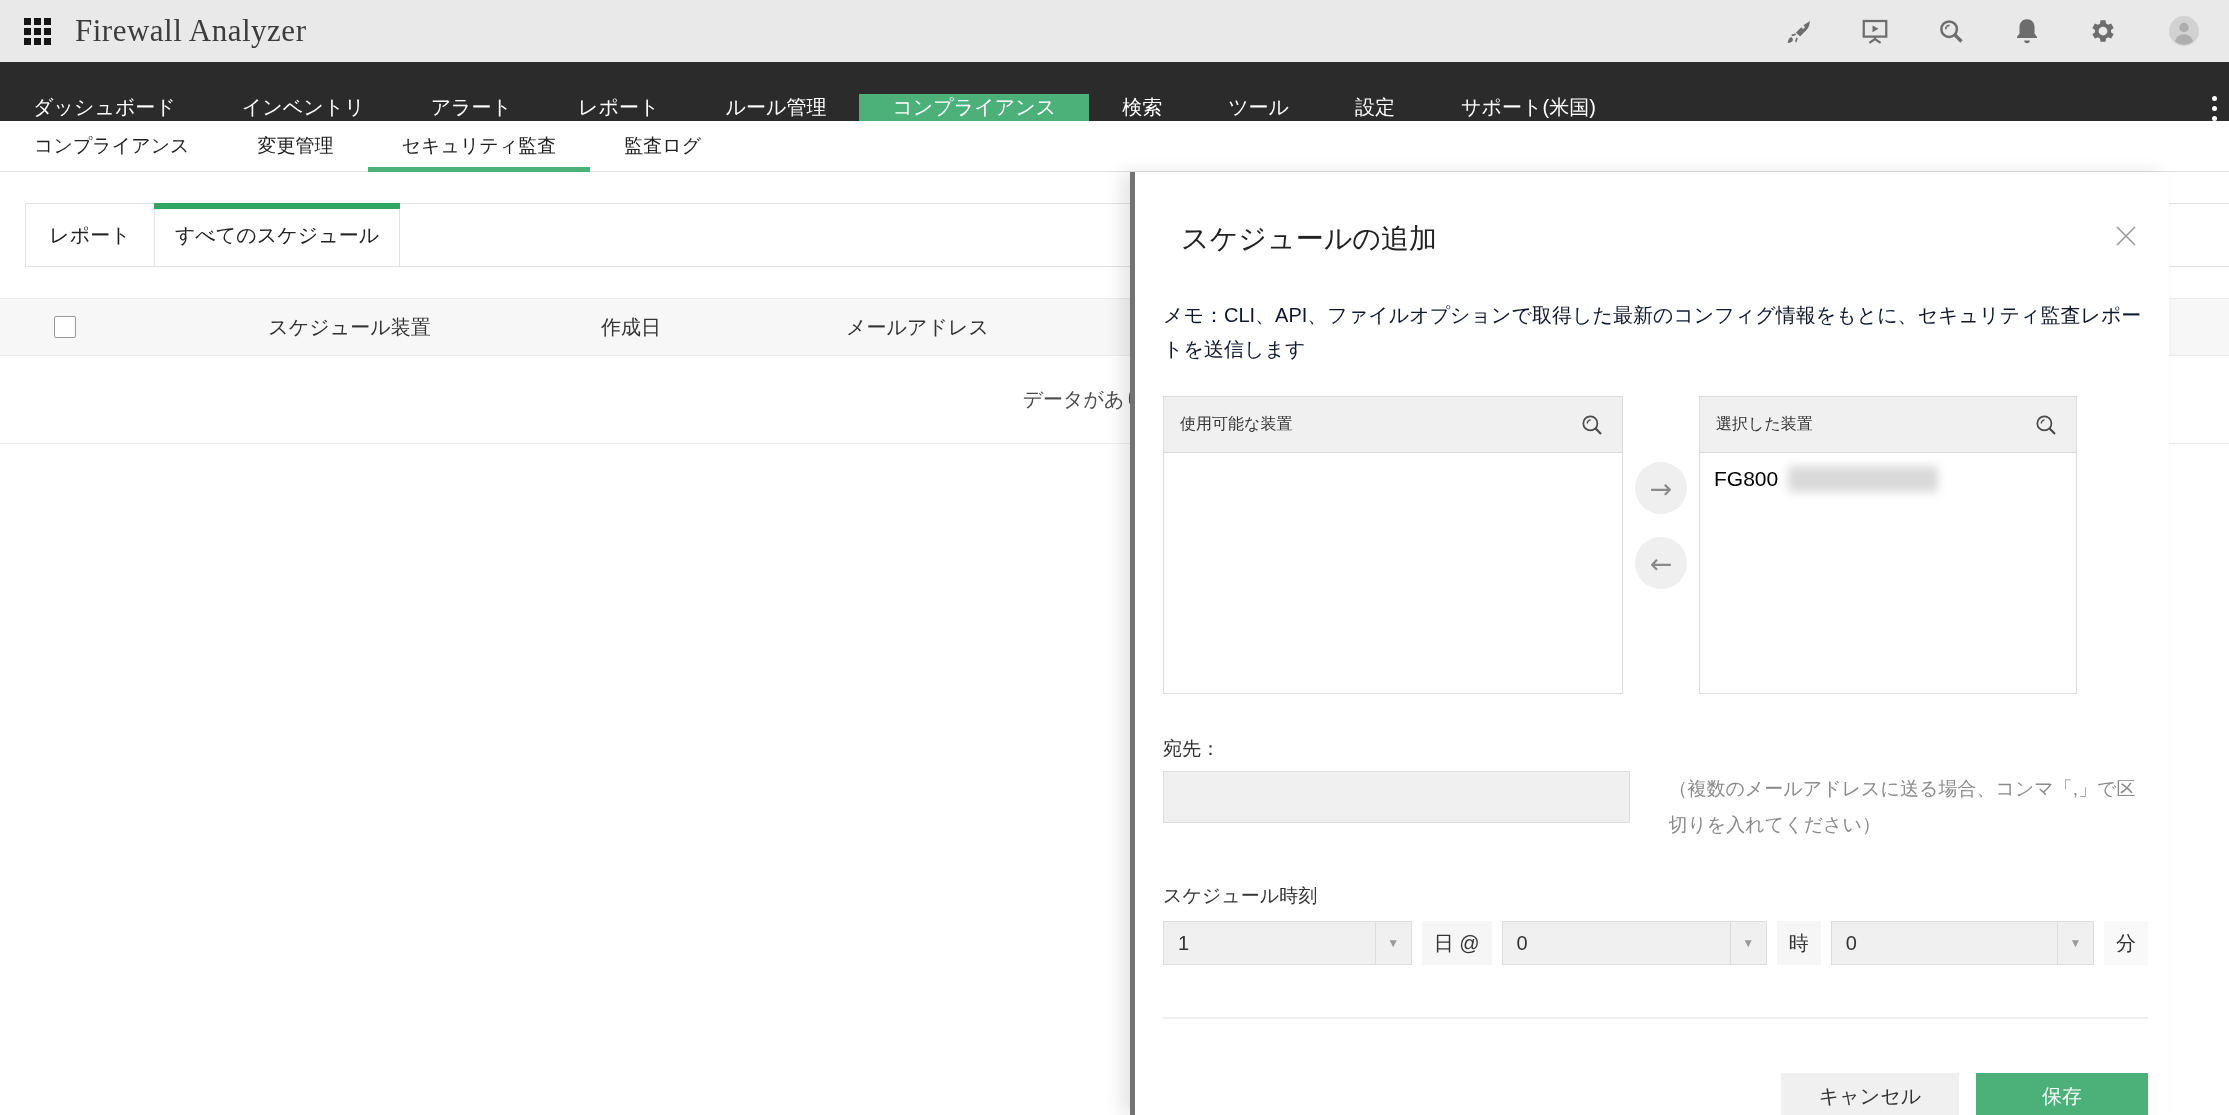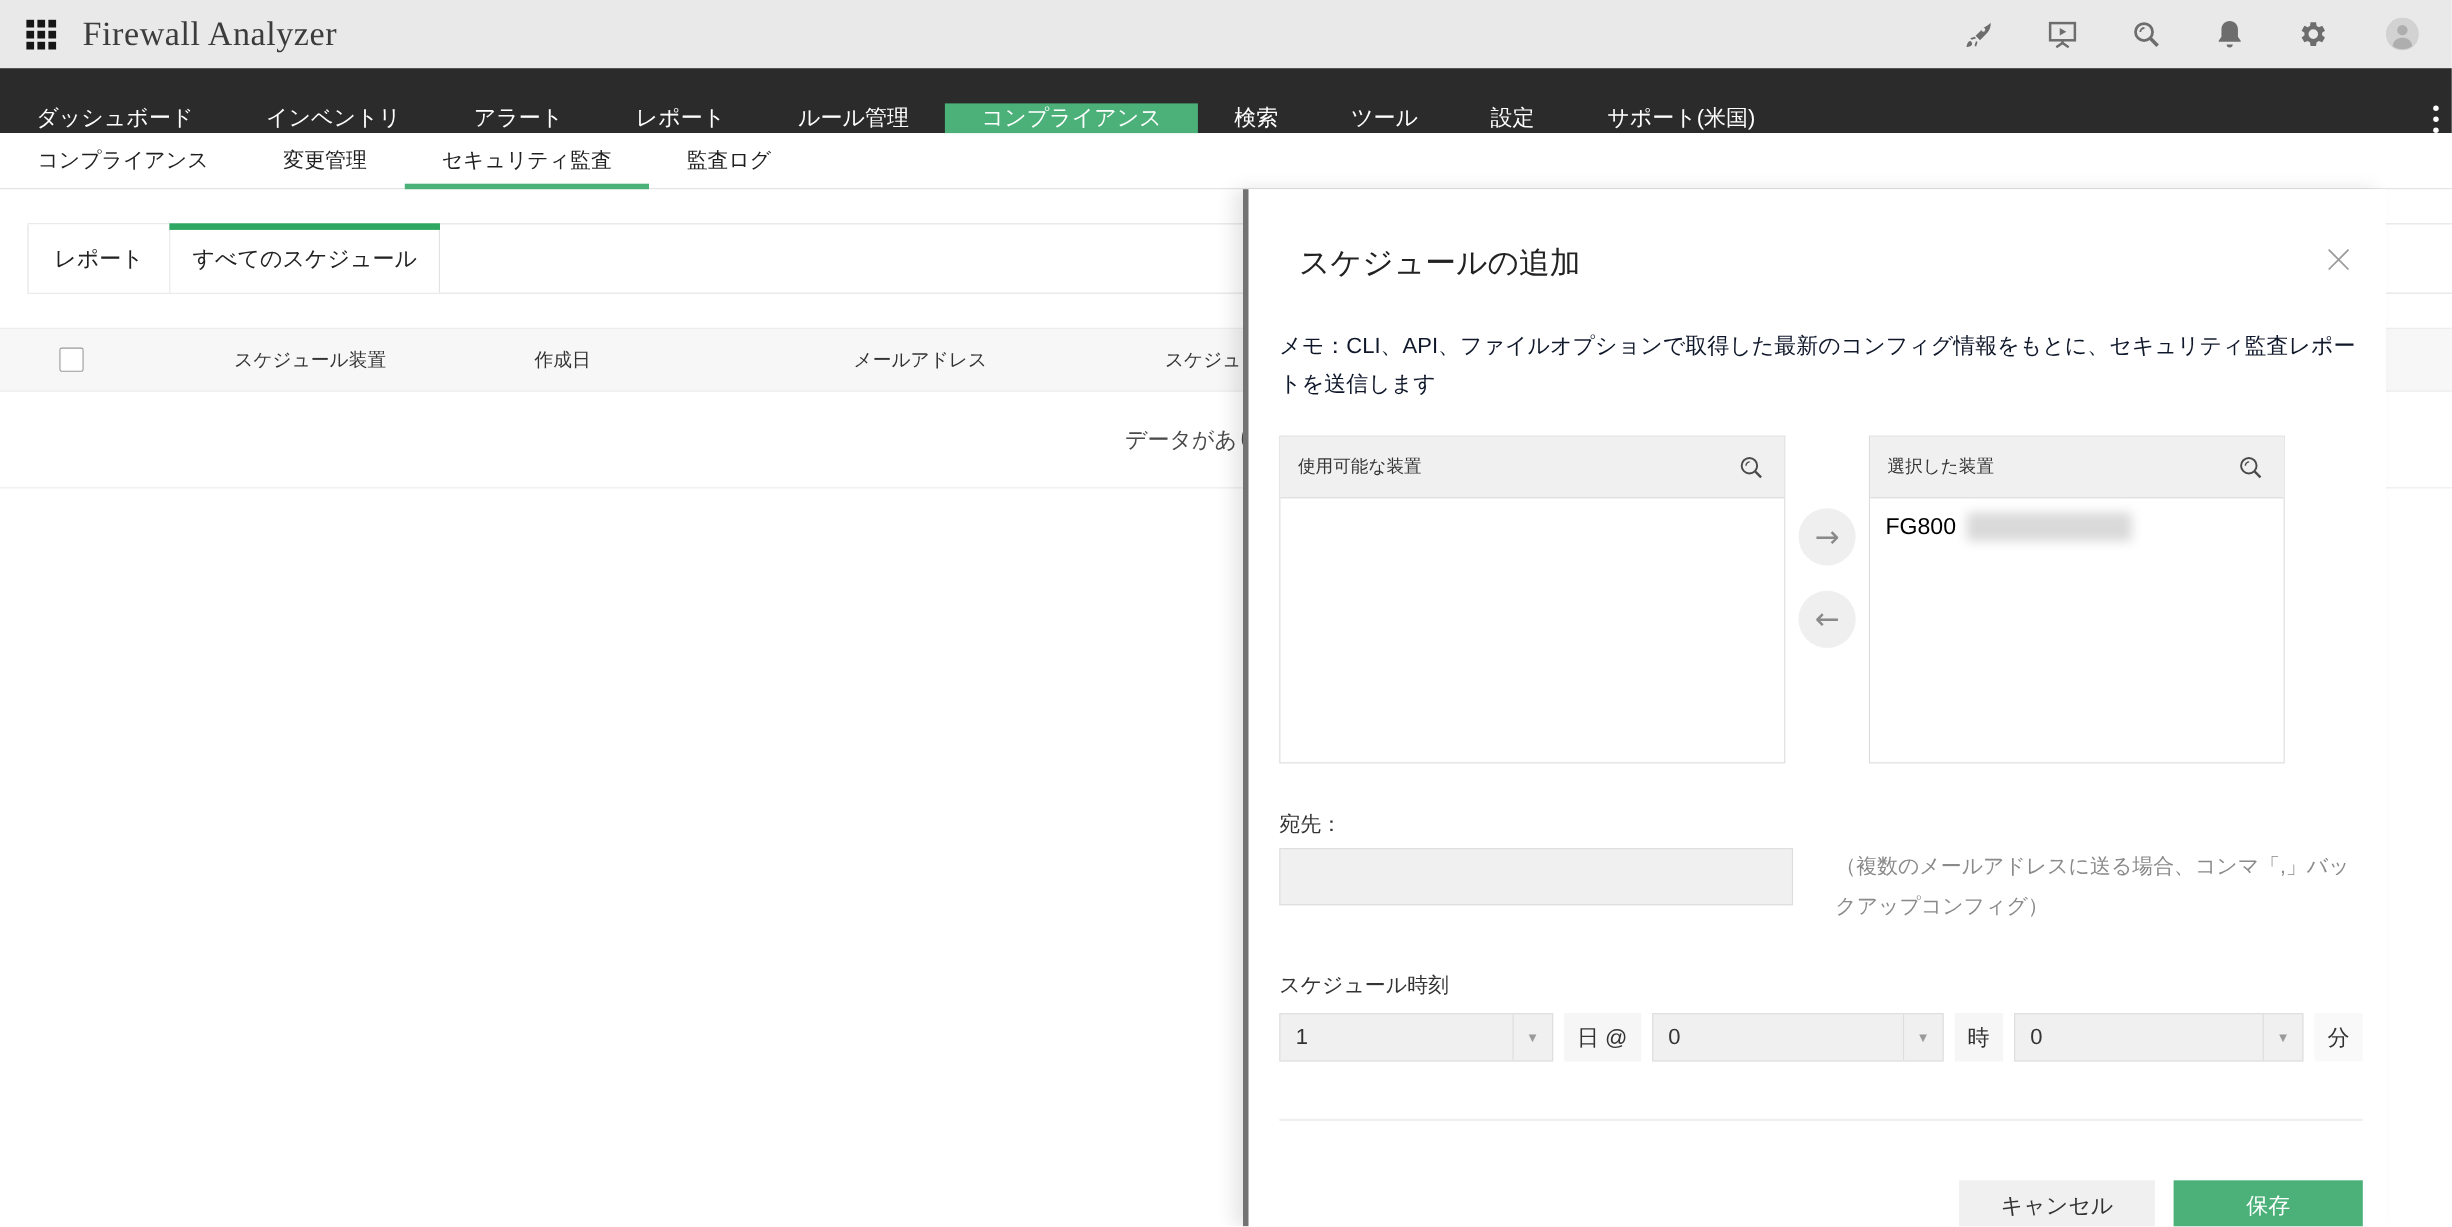--- a/index.html
+++ b/index.html
@@ -31,21 +31,21 @@
 
   
   .content { position:relative; height:943px; background:#fff; }
   .tabs-row { margin-left:25px; margin-top:31px; height:64px; border-top:1px solid #e2e2e2; border-bottom:1px solid #e2e2e2; display:flex; }
   .tab { position:relative; display:flex; align-items:center; justify-content:center; font-size:20px; color:#222; border-right:1px solid #e2e2e2; cursor:pointer; background:#fff; }
   .tab:first-child { border-left:1px solid #e2e2e2; }
   .tab-reports { width:130px; }
   .tab-schedules { width:245px; }
   .tab.active::before { content:""; position:absolute; top:-1px; left:-1px; right:-1px; height:6px; background:#2ea763; }
 
-  .table-header { margin-top:31px; height:58px; background:#f7f7f8; border-top:1px solid #ececec; border-bottom:1px solid #ececec; display:flex; align-items:center; font-size:17px; color:#333; }
+  .table-header { margin-top:31px; height:58px; background:#f7f7f8; border-top:1px solid #ececec; border-bottom:1px solid #ececec; display:flex; align-items:center; font-size:20px; color:#333;text-align:center; }
   .col-check { width:213px; padding-left:54px; display:flex; align-items:center; }
   .checkbox { width:22px; height:22px; border:1px solid #9a9a9a; border-radius:2px; background:#fff; cursor:pointer; }
   .col-1 { width:273px; } .col-2 { width:290px; } .col-3 { width:283px; } .col-4 { flex:1; }
   .empty-row { height:88px; border-bottom:1px solid #ececec; display:flex; align-items:center; justify-content:center; font-size:20px; color:#4a4a4a; }
 
   
   .panel { position:absolute; top:172px; left:1130px; width:1039px; height:943px; background:#fff; box-shadow:-9px 0 16px rgba(0,0,0,.10); border-left:5px solid #737373; }
   .panel-inner { padding:48px 21px 0 28px; }
   .panel-head { display:flex; align-items:flex-start; justify-content:space-between; }
   .panel-title { font-size:28px; color:#222; font-weight:400; margin-left:18px; }
@@ -236,21 +236,21 @@
               <span>FG800</span>
               <span class="redacted"></span>
             </div>
           </div>
         </div>
       </div>
 
       <div class="recipient-label">宛先：</div>
       <div class="recipient-row">
         <input class="recipient-input" type="text" value="" style="">
-        <div class="recipient-note">（複数のメールアドレスに送る場合、コンマ「,」バックアップコンフィグ）</div>
+        <div class="recipient-note">（複数のメールアドレスに送る場合、コンマ「,」で区切りを入れてください）</div>
       </div>
 
       <div class="schedule-label">スケジュール時刻</div>
       <div class="schedule-row">
         <div class="select select-day">
           <span class="select-value">1</span>
           <span class="select-caret">▼</span>
         </div>
         <div class="unit">日 @</div>
         <div class="select select-hour">

